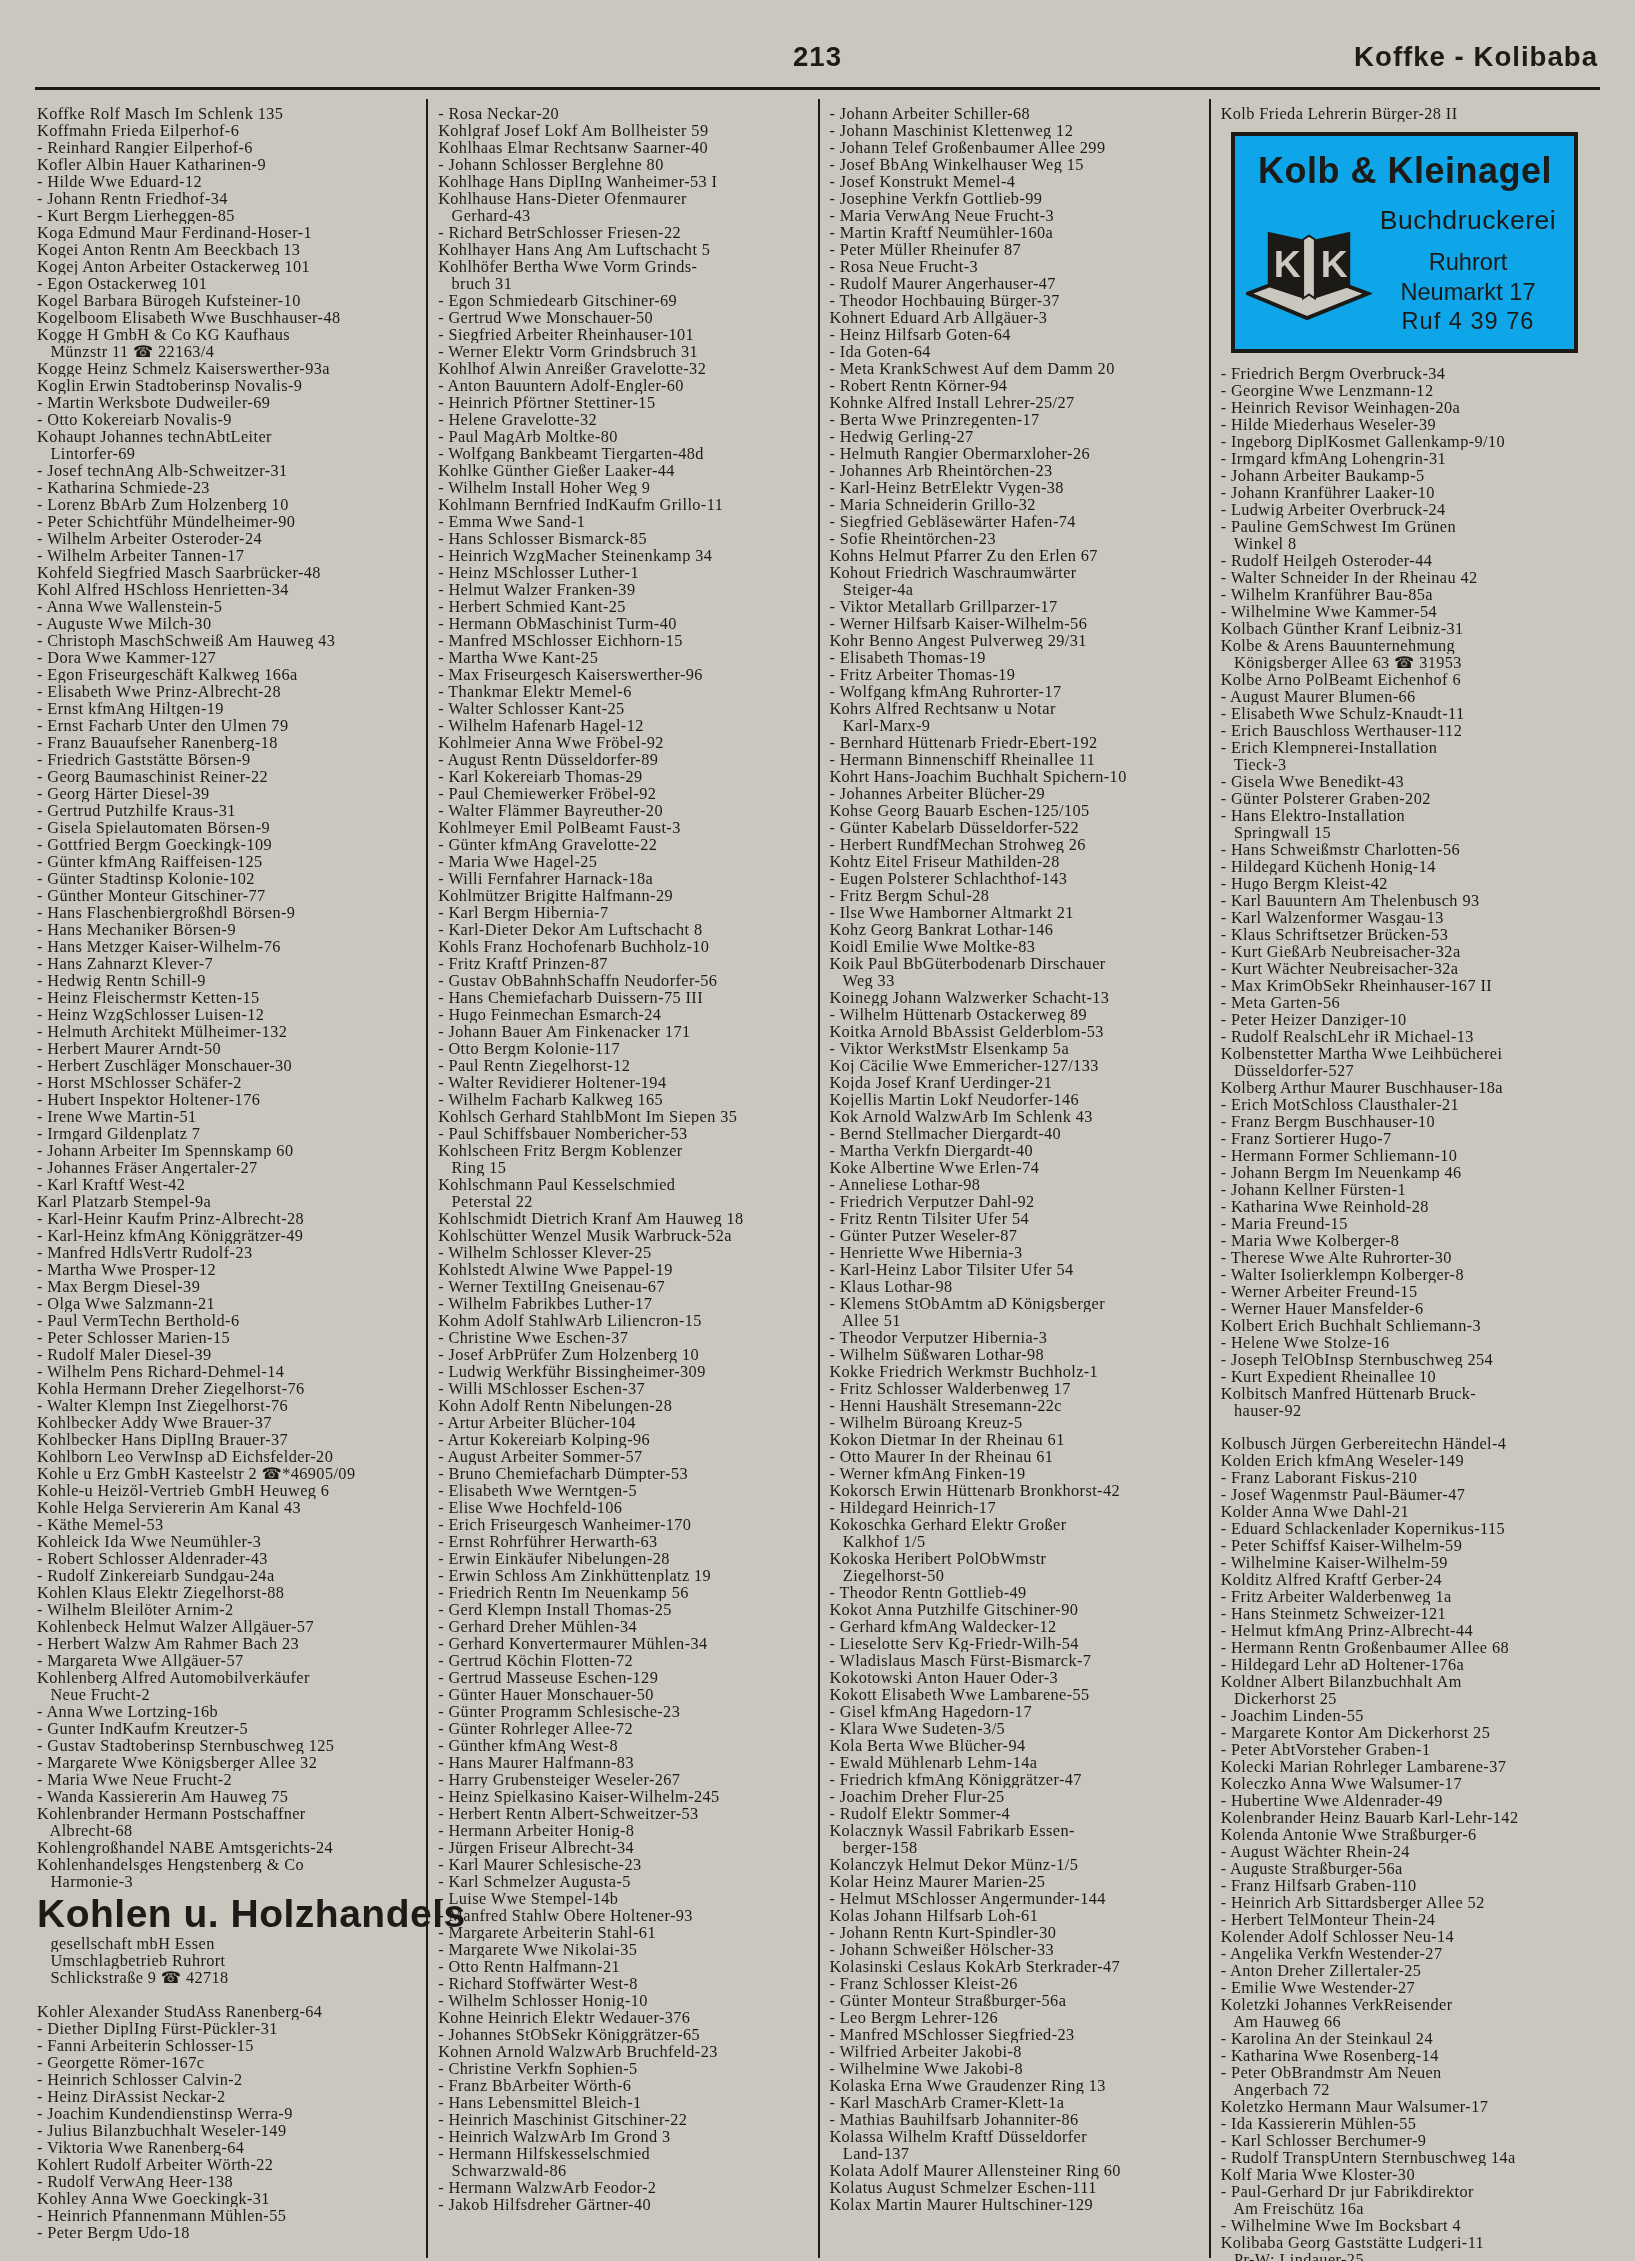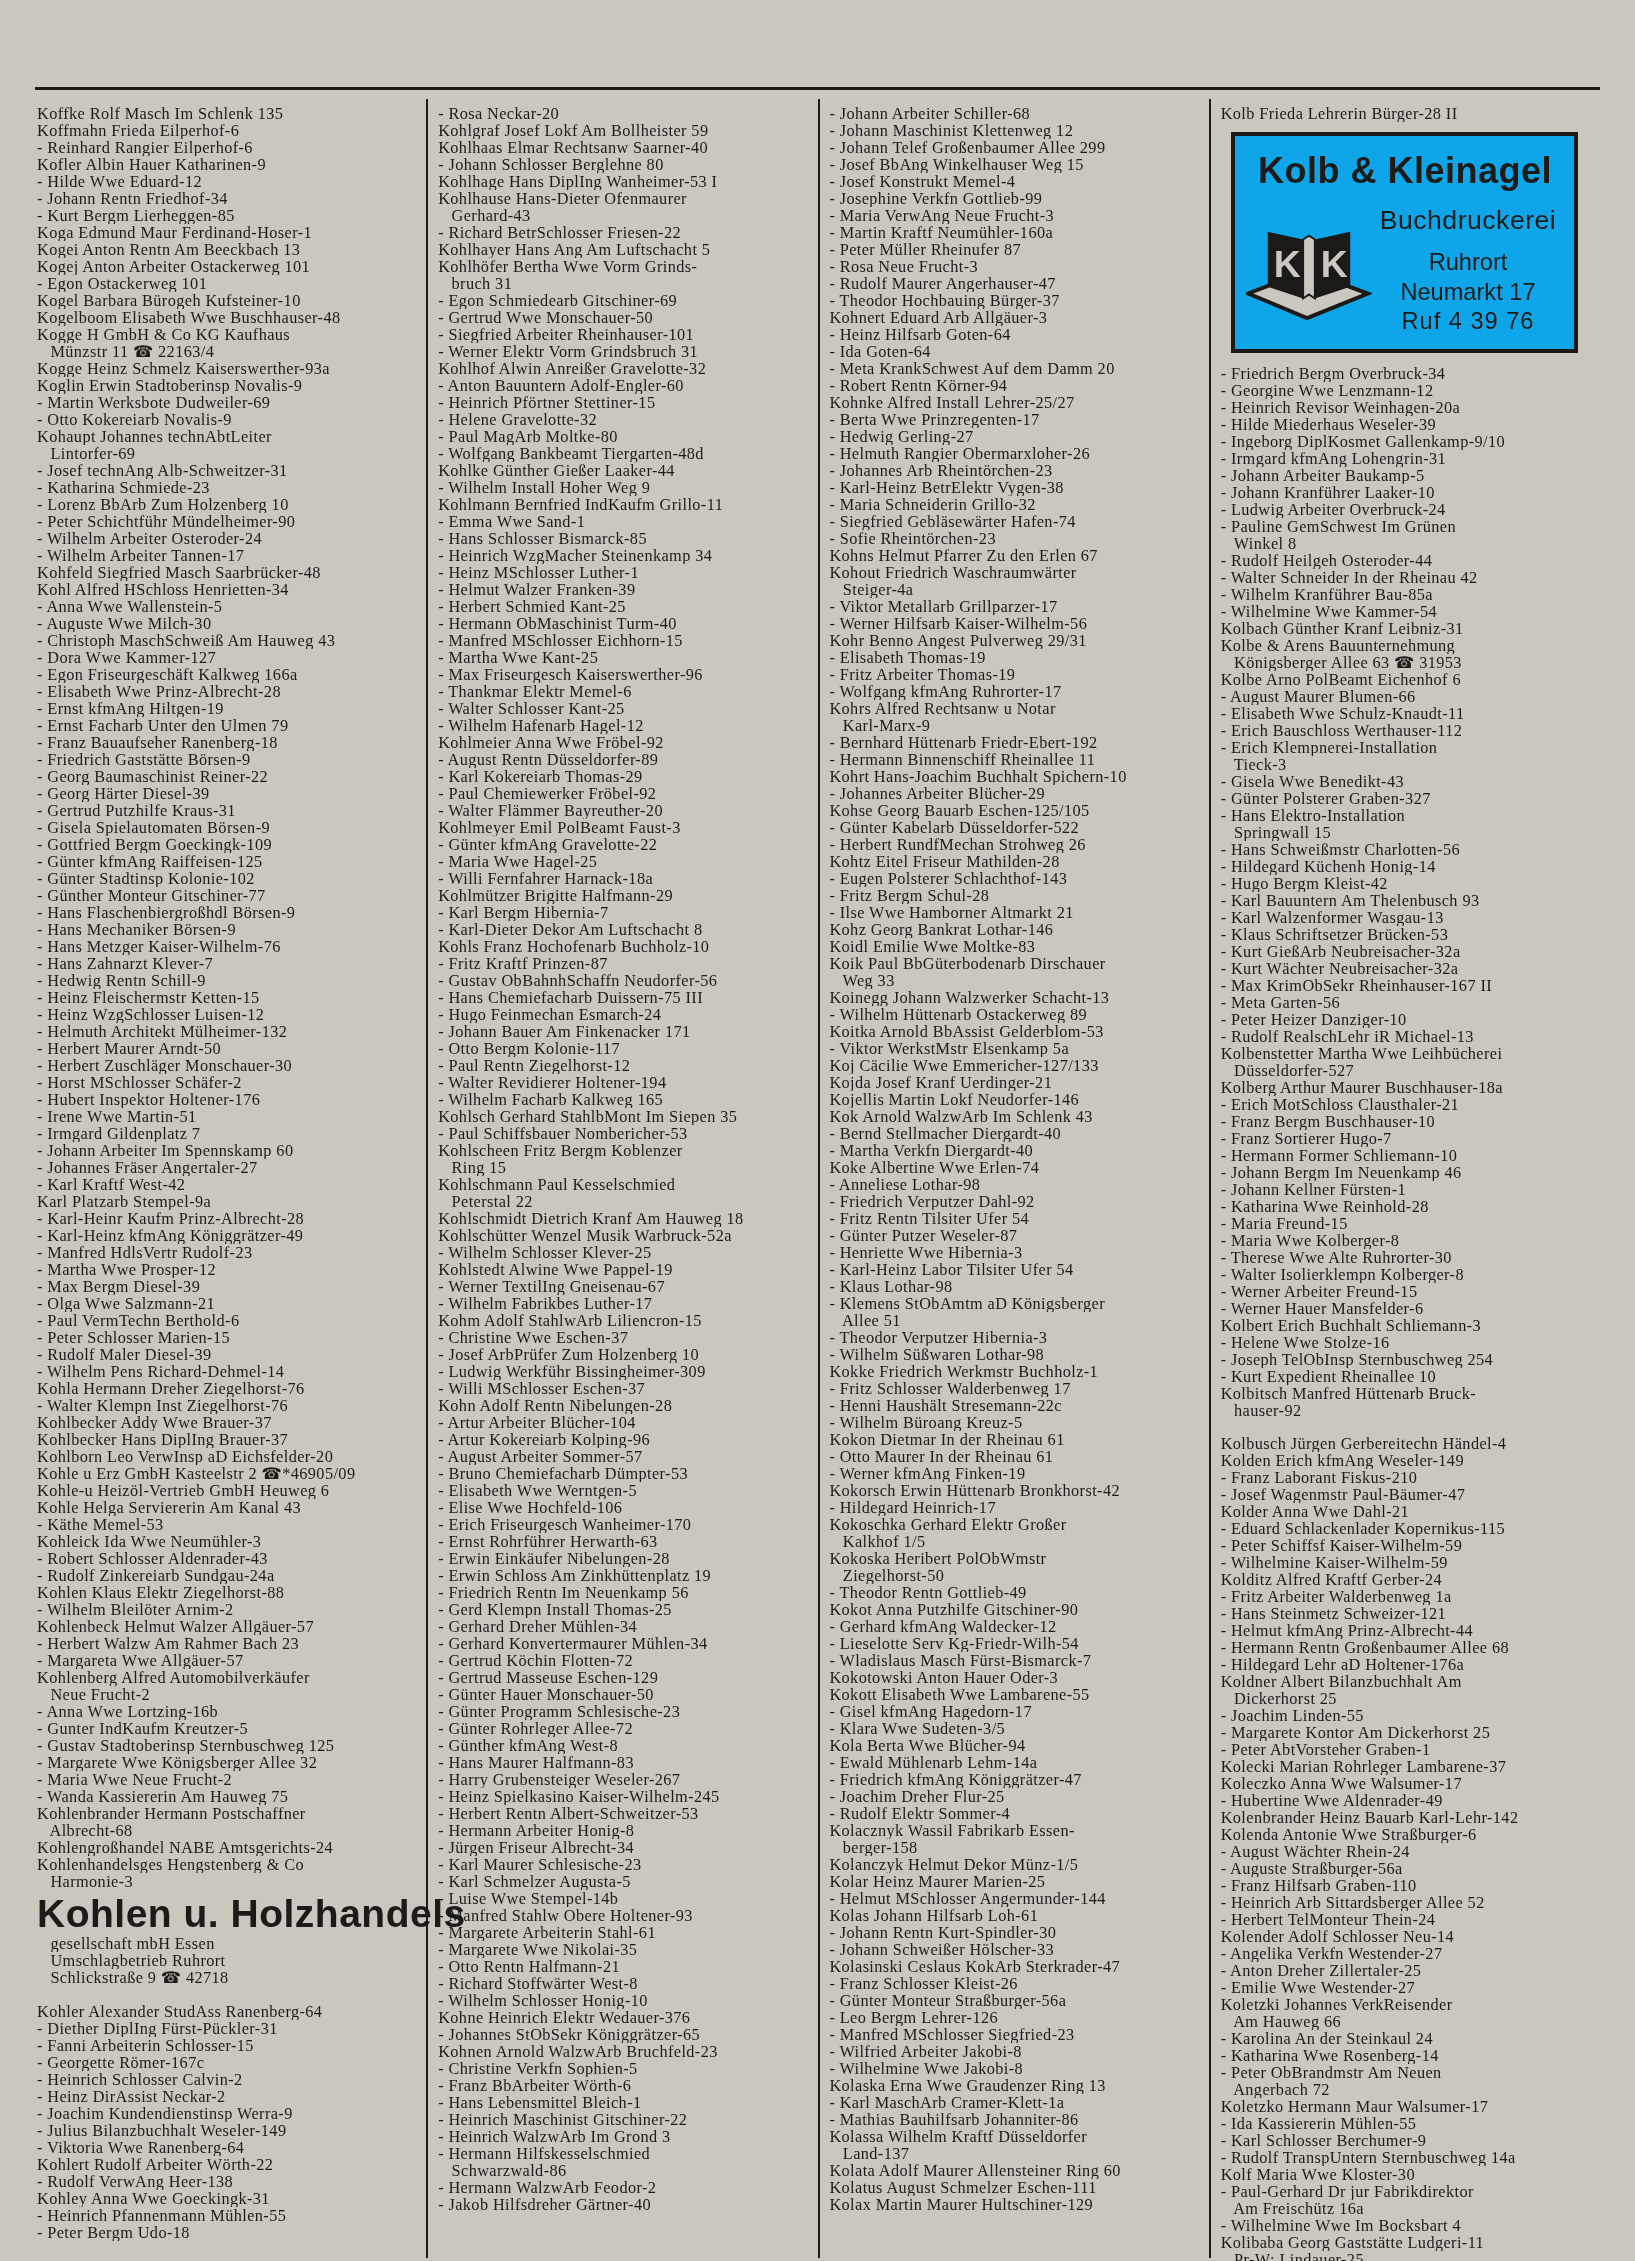--- a/index.html
+++ b/index.html
@@ -51,20 +51,24 @@
   .ad-text{flex:1;text-align:center;font-family:"Liberation Sans", sans-serif;font-weight:400;}
   .ad-line1{font-size:26.6px;margin-bottom:11.8px;letter-spacing:0.5px;}
   .ad-line2{font-size:23.6px;line-height:29.6px;}
   .ad-line3{font-size:23.6px;line-height:29.6px;}
   .ad-line4{font-size:23.6px;line-height:29.6px;letter-spacing:1px;}
 </style>
 </head>
 <body>
 
 <div class="page">
+  <div class="page-header">
+    <div class="page-number">213</div>
+    <div class="header-range">Koffke - Kolibaba</div>
+  </div>
   <div class="top-rule"></div>
 
   <div class="columns" id="cols">
       <div class="col">
         <div class="line">Koffke Rolf Masch Im Schlenk 135</div>
         <div class="line">Koffmahn Frieda Eilperhof-6</div>
         <div class="line">- Reinhard Rangier Eilperhof-6</div>
         <div class="line">Kofler Albin Hauer Katharinen-9</div>
         <div class="line">- Hilde Wwe Eduard-12</div>
         <div class="line">- Johann Rentn Friedhof-34</div>
@@ -480,21 +484,21 @@
         <div class="line">Kolbach Günther Kranf Leibniz-31</div>
         <div class="line">Kolbe &amp; Arens Bauunternehmung</div>
         <div class="line">   Königsberger Allee 63 ☎ 31953</div>
         <div class="line">Kolbe Arno PolBeamt Eichenhof 6</div>
         <div class="line">- August Maurer Blumen-66</div>
         <div class="line">- Elisabeth Wwe Schulz-Knaudt-11</div>
         <div class="line">- Erich Bauschloss Werthauser-112</div>
         <div class="line">- Erich Klempnerei-Installation</div>
         <div class="line">   Tieck-3</div>
         <div class="line">- Gisela Wwe Benedikt-43</div>
-        <div class="line">- Günter Polsterer Graben-327</div>
+        <div class="line">- Günter Polsterer Graben-202</div>
         <div class="line">- Hans Elektro-Installation</div>
         <div class="line">   Springwall 15</div>
         <div class="line">- Hans Schweißmstr Charlotten-56</div>
         <div class="line">- Hildegard Küchenh Honig-14</div>
         <div class="line">- Hugo Bergm Kleist-42</div>
         <div class="line">- Karl Bauuntern Am Thelenbusch 93</div>
         <div class="line">- Karl Walzenformer Wasgau-13</div>
         <div class="line">- Klaus Schriftsetzer Brücken-53</div>
         <div class="line">- Kurt GießArb Neubreisacher-32a</div>
         <div class="line">- Kurt Wächter Neubreisacher-32a</div>

